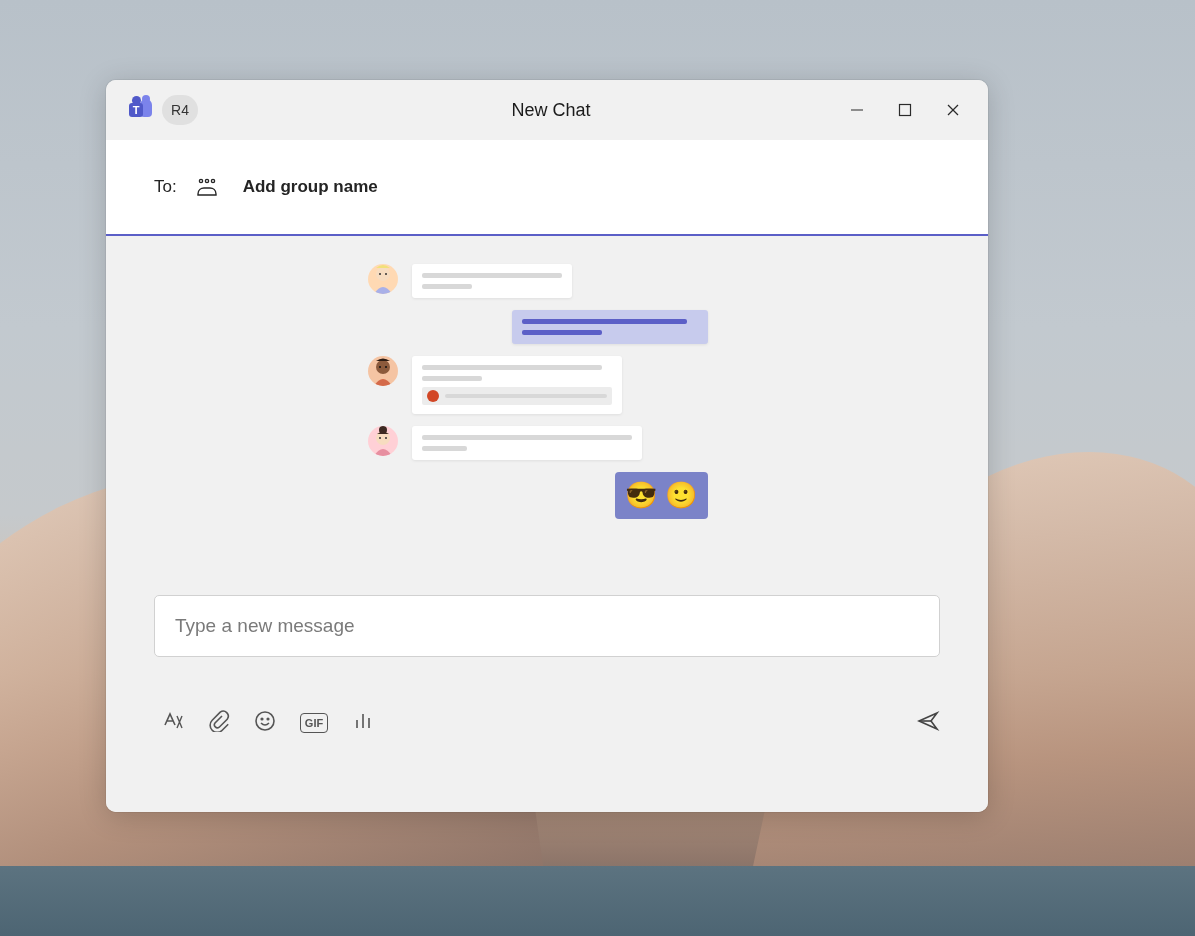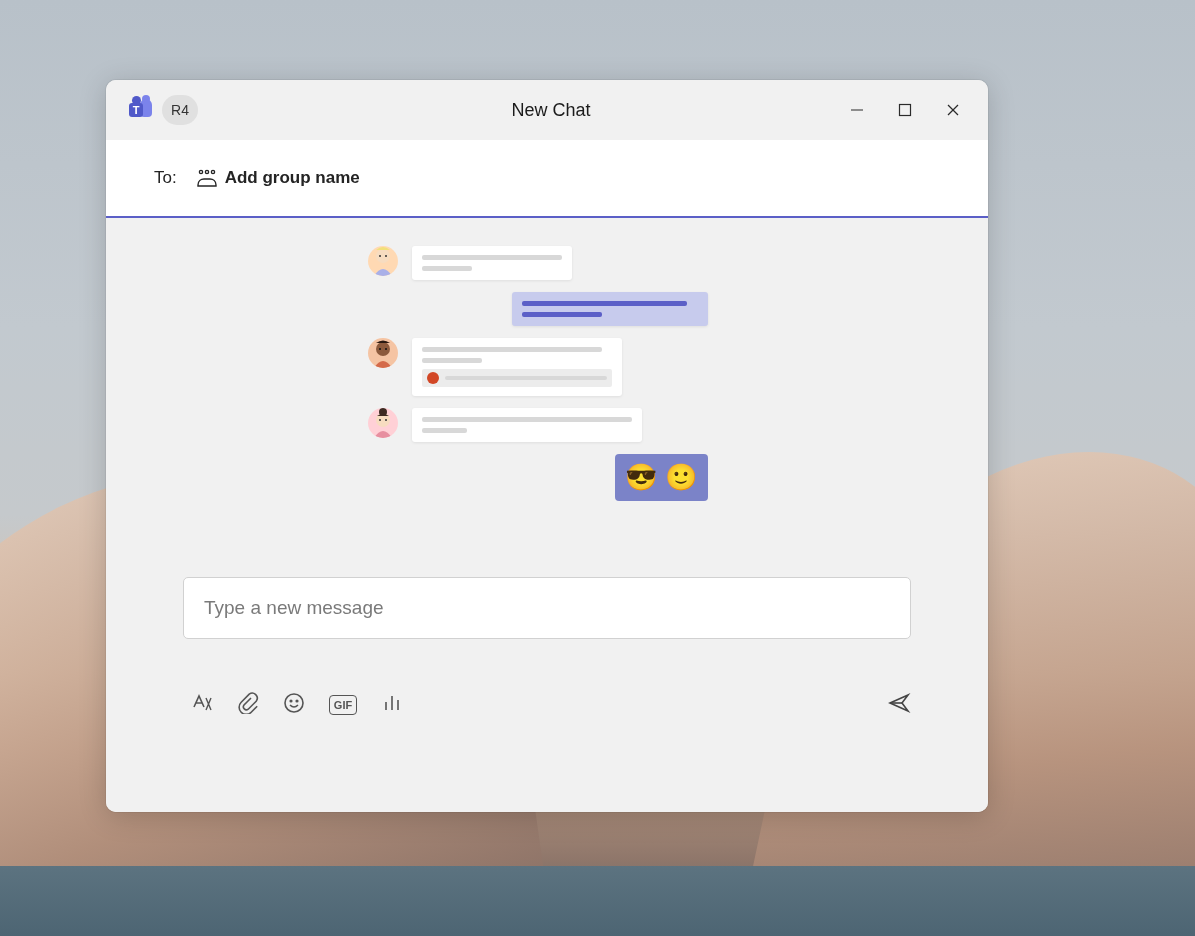--- a/index.html
+++ b/index.html
@@ -79,35 +79,35 @@
       position:absolute; left:8px; right:0; text-align:center; font-size:18px; color:#1b1b1b; pointer-events:none;
     }
     .win-controls { margin-left:auto; display:flex; gap:2px;}
     .win-btn {
       width:46px; height:44px; display:flex; align-items:center; justify-content:center;
       color:#2b2b2b; border-radius:4px;
     }
     .win-btn svg { width:14px; height:14px; stroke:#2b2b2b; stroke-width:1.2; fill:none;}
 
     .to-bar {
-      height: 78px;
+      height: 96px;
       background:#fff;
       border-bottom: 2px solid #5b5fc7;
       display:flex; align-items:center;
       padding: 0 30px 0 48px;
       gap: 18px;
     }
     .to-label { font-size:17px; color:#242424; }
     .to-input {
       flex:1; border:none; outline:none; font-size:19px; color:#242424;
       background:transparent;
     }
     .to-input::placeholder { color:#616161; }
     .add-group {
-      display:flex; align-items:center; gap:6px; cursor:pointer;
+      display:flex; align-items:center; gap:24px; cursor:pointer;
     }
     .add-group svg { width:24px; height:20px; stroke:#242424; stroke-width:1.4; fill:none;}
     .add-group span { font-size:17px; font-weight:600; color:#242424;}
 
     .content {
       flex:1; display:flex; flex-direction:column; align-items:center;
       padding-top: 28px;
       background:#f1f1f1;
     }
 
@@ -136,21 +136,21 @@
     .attach-row .line { flex:1; height:4px;}
     .emoji-bubble {
       background:#7b83c8; border-radius:4px; padding:8px 10px; margin-left:228px;
       display:flex; gap:8px; font-size:26px;
     }
 
     .heading {
       margin-top: 78px; font-size:29px; font-weight:700; color:#1b1b1b;
     }
 
-    .compose-wrap { width: 100%; padding: 0 77px; margin-top: 64px;}
+    .compose-wrap { width: 100%; padding: 0 48px; margin-top: 64px;}
     .compose {
       width:100%; height:62px; background:#fff; border:1px solid #d1d1d1;
       border-radius:5px; display:flex; align-items:center; padding:0 20px;
     }
     .compose input {
       width:100%; border:none; outline:none; font-size:19px; color:#242424;
     }
     .compose input::placeholder { color:#7a7a7a; }
 
     .toolbar {

